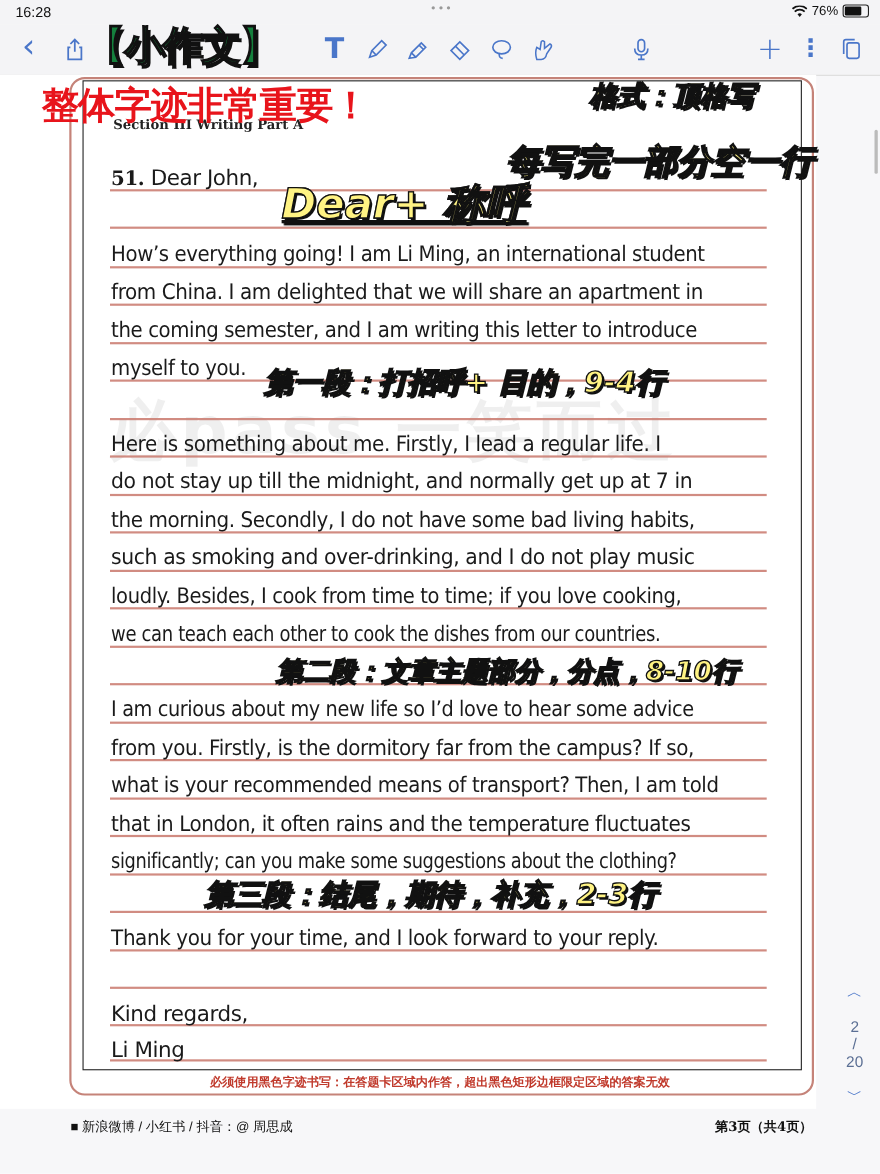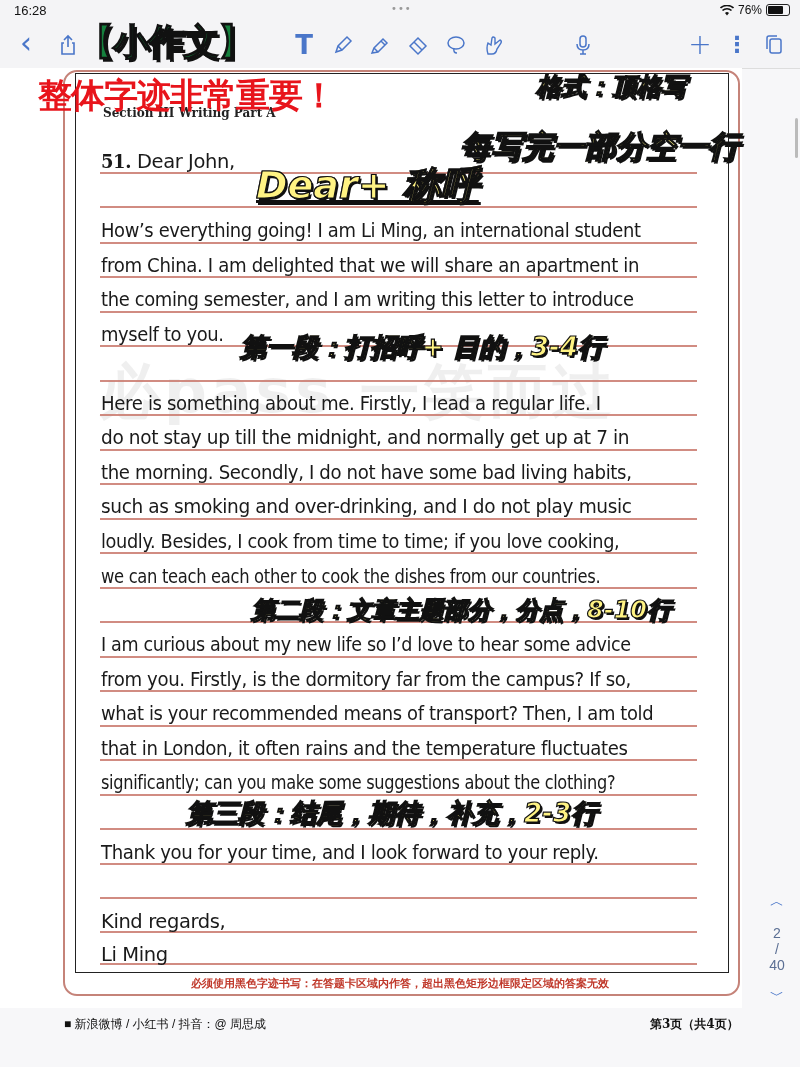--- a/index.html
+++ b/index.html
@@ -158,29 +158,29 @@
 
 <div class="line" style="top:841px;transform:scaleX(0.93)">Thank you for your time, and I look forward to your reply.</div>
 <div class="line" style="top:910px">Kind regards,</div>
 <div class="line" style="top:943px">Li Ming</div>
 
 <div class="big-title">【小作文】</div>
 <div class="red-warning">整体字迹非常重要！</div>
 <div class="hl" style="left:536px;top:70px;font-size:25px;">格式：顶格写</div>
 <div class="hl" style="left:460px;top:110px;font-size:31px;margin-top:16px;">每写完一部分空一行</div>
 <div class="hl" style="left:256px;top:160px;font-size:38px;text-decoration:underline;">Dear+ 称呼</div>
-<div class="hl" style="left:240px;top:330px;font-size:26px;">第一段：打招呼+ 目的，3-4行</div>
+<div class="hl" style="left:240px;top:330px;font-size:26px;">第一段：打招呼+ 目的，9-4行</div>
 <div class="hl" style="left:216px;top:594px;font-size:24px;margin-left:35px;">第二段：文章主题部分，分点，8-10行</div>
 <div class="hl" style="left:186px;top:796px;font-size:26px;">第三段：结尾，期待，补充，2-3行</div>
 
 <div class="footer-note">必须使用黑色字迹书写：在答题卡区域内作答，超出黑色矩形边框限定区域的答案无效</div>
 <div class="footer-left">■ 新浪微博 / 小红书 / 抖音：@ 周思成</div>
 <div class="footer-right">第3页（共4页）</div>
 
 <div class="scrollbar"></div>
 
 <div class="pager">
   <span class="arrow">︿</span>
   <div style="margin-top:14px">2</div>
   <div>/</div>
-  <div>40</div>
+  <div>20</div>
   <span class="arrow" style="margin-top:14px">﹀</span>
 </div>
 
 </body></html>

